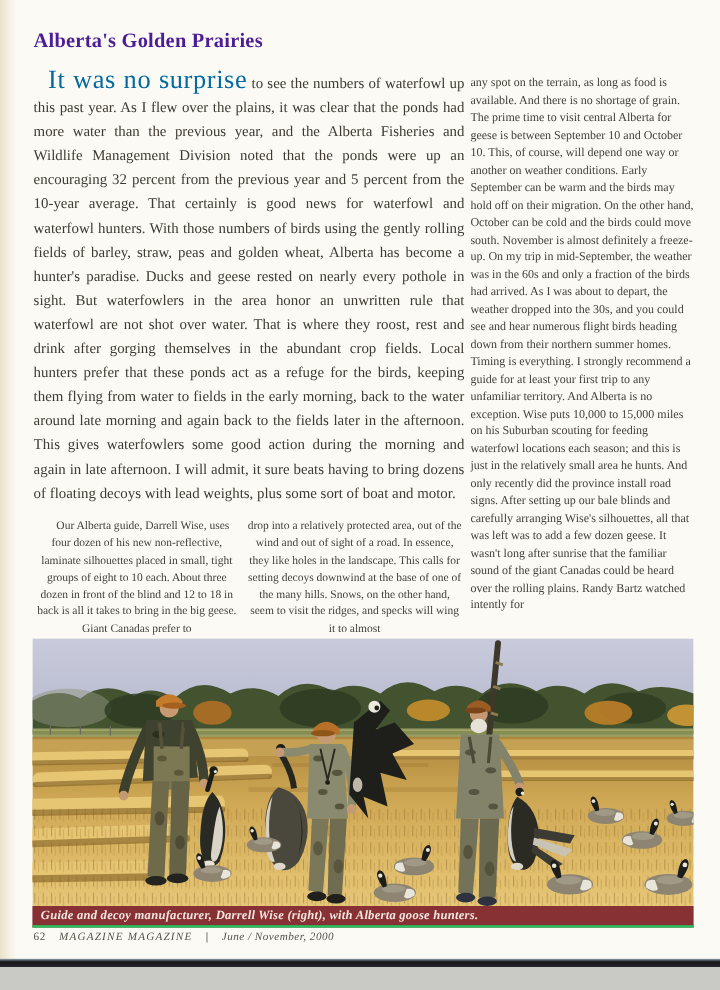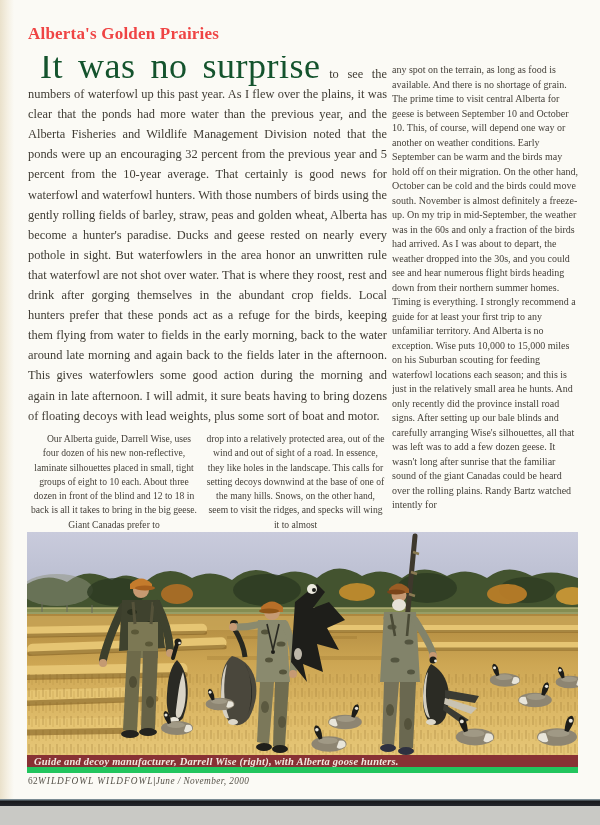--- a/index.html
+++ b/index.html
@@ -5,41 +5,41 @@
   html,body{margin:0;padding:0;background:#c8c8c4;}
   .page{position:relative;width:600px;height:825px;background:#fbfaf5;overflow:hidden;
         font-family:"Liberation Serif", serif;}
   .scan-left{position:absolute;left:0;top:0;width:14px;height:801px;
         background:linear-gradient(90deg,#eae1cb,#f5f0e3 55%,#fbfaf5);}
   .scan-line{position:absolute;left:0;top:799px;width:600px;height:7px;
         background:linear-gradient(#93a7b0,#17181c 35%,#24262c);}
   .scan-below{position:absolute;left:0;top:806px;width:600px;height:19px;background:#c9c9c5;}
 
   .kicker{position:absolute;left:28px;top:24px;margin:0;font-size:17px;font-weight:bold;
-        letter-spacing:.2px;color:#ef4444;}
+        letter-spacing:.2px;color:#4c1d95;}
 
   .lead{position:absolute;left:28px;top:56px;width:359px;height:373px;overflow:hidden;
         font-size:12.4px;line-height:20.1px;text-align:justify;color:#3f3b33;text-indent:12px;}
-  .lead-in{font-size:36px;letter-spacing:.5px;color:#14532d;}
+  .lead-in{font-size:22px;letter-spacing:.5px;color:#0369a1;}
 
   .smallcol{position:absolute;top:432px;height:100px;overflow:hidden;
         font-size:9.6px;line-height:14.3px;color:#45413a;text-align:center;}
   .col-left{left:28px;width:172px;text-indent:10px;}
   .col-mid{left:206px;width:179px;}
   .col-right{position:absolute;left:392px;top:63px;width:187px;height:468px;overflow:hidden;
         font-size:10px;line-height:14.5px;color:#45413a;text-align:left;}
 
   figure.photo{position:absolute;left:27px;top:532px;width:551px;margin:0;}
   figure.photo svg{display:block;}
-  .caption-bar{width:551px;height:18px;background:#883134;border-bottom:6px solid #22c55e;
+  .caption-bar{width:551px;height:18px;background:#883134;border-bottom:2px solid #22c55e;
         box-sizing:border-box;display:flex;align-items:center;}
   .caption-text{font-family:"Liberation Serif", serif;font-style:italic;font-weight:bold;
         font-size:10.5px;color:#f2e8e0;padding-left:7px;letter-spacing:.2px;white-space:nowrap;}
 
-  .footer{position:absolute;left:28px;top:776px;display:flex;align-items:baseline;
+  .footer{position:absolute;left:28px;top:776px;display:flex;align-items:baseline;gap:11px;
         font-size:9.3px;color:#57534a;letter-spacing:.4px;}
   .footer .pageno{font-style:normal;}
   .footer .mag{font-style:italic;letter-spacing:1px;}
   .footer .pipe{font-weight:bold;}
   .footer .date{font-style:italic;}
 </style>
 </head>
 <body>
 
 <div class="page">
@@ -245,20 +245,20 @@
       </g>
     </svg>
 
     <div class="caption-bar">
       <span class="caption-text">Guide and decoy manufacturer, Darrell Wise (right), with Alberta goose hunters.</span>
     </div>
   </figure>
 
   <div class="footer">
     <span class="pageno">62</span>
-    <span class="mag">WILDFOWL WILDFOWL</span>
+    <span class="mag">MAGAZINE MAGAZINE</span>
     <span class="pipe">|</span>
     <span class="date">June / November, 2000</span>
   </div>
 
   <div class="scan-line"></div>
   <div class="scan-below"></div>
 </div>
 
 </body></html>

